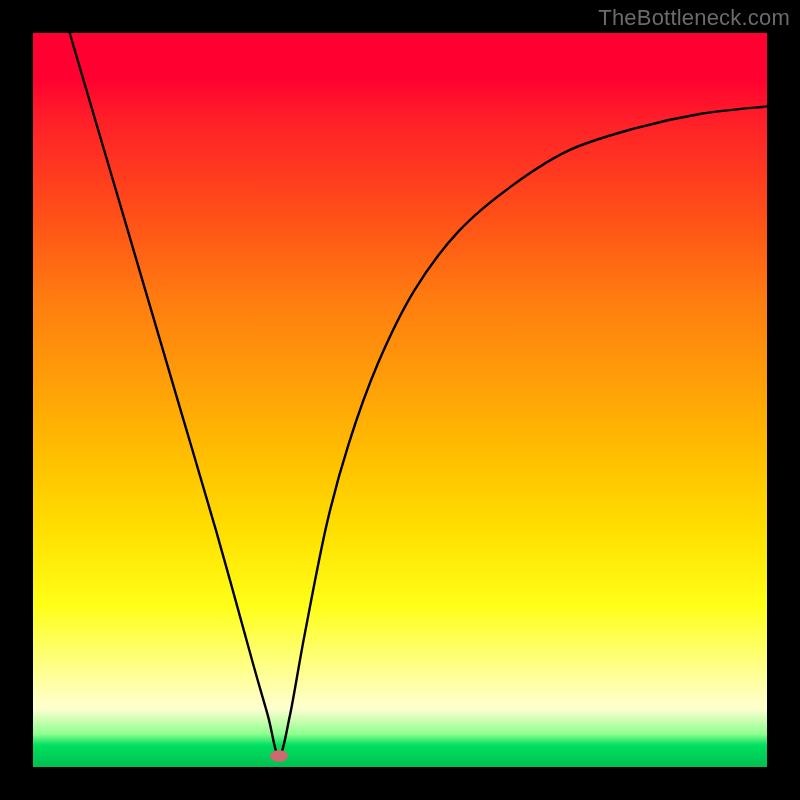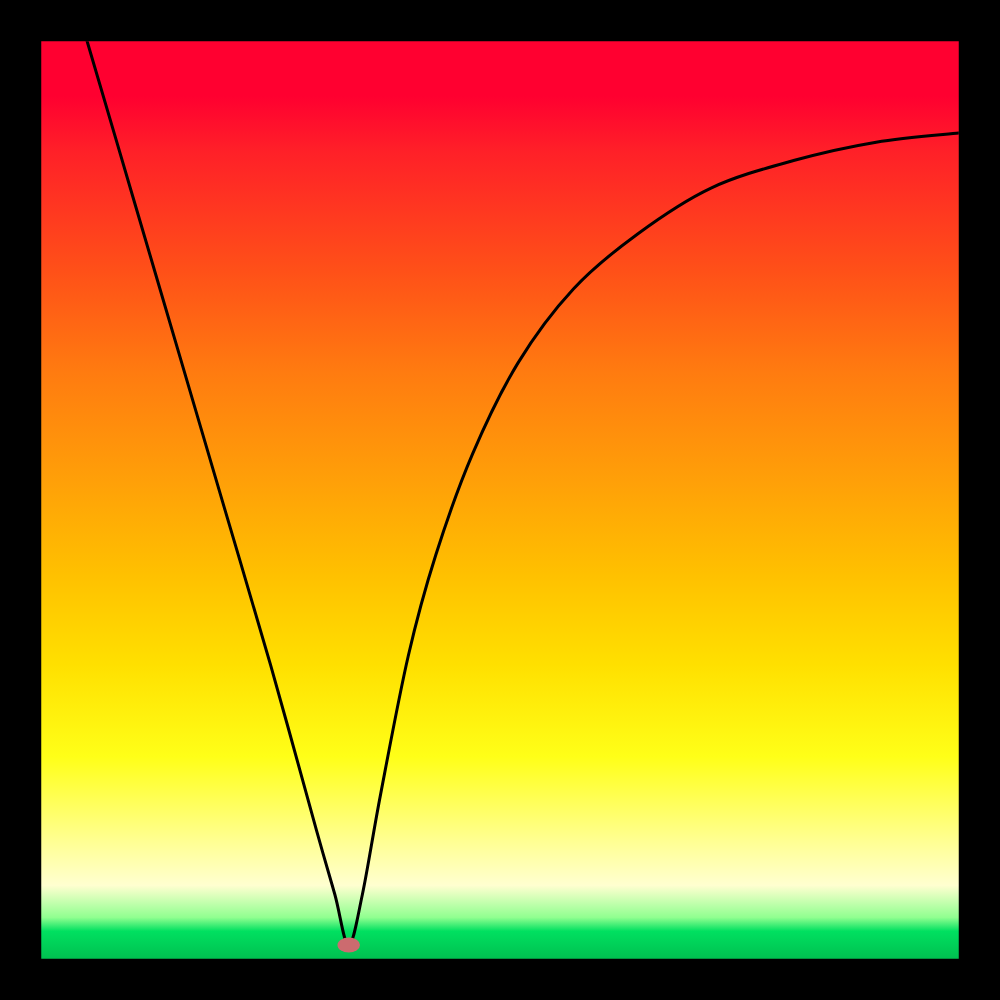--- a/index.html
+++ b/index.html
@@ -72,14 +72,15 @@
 
 <div class="frame">
 
   <div class="plot-area">
     <svg class="curve" viewBox="0 0 734 734" preserveAspectRatio="none">
       <path id="curve-path" fill="none" stroke="#000" stroke-width="2.4" stroke-linecap="round" stroke-linejoin="round" d="M 36.70 0.00 C 42.82 20.80, 61.17 83.19, 73.40 124.78 C 85.63 166.37, 97.87 207.97, 110.10 249.56 C 122.33 291.15, 134.57 332.75, 146.80 374.34 C 159.03 415.93, 171.27 456.30, 183.50 499.12 C 195.73 541.94, 211.64 600.66, 220.20 631.24 C 228.76 661.82, 230.60 667.33, 234.88 682.62 C 239.16 697.91, 242.22 722.99, 245.89 722.99 C 249.56 722.99, 252.62 702.81, 256.90 682.62 C 261.18 662.43, 265.46 633.69, 271.58 601.88 C 277.70 570.07, 286.26 523.59, 293.60 491.78 C 300.94 459.97, 307.06 437.95, 315.62 411.04 C 324.18 384.13, 333.97 355.99, 344.98 330.30 C 355.99 304.61, 368.22 278.92, 381.68 256.90 C 395.14 234.88, 409.82 215.31, 425.72 198.18 C 441.62 181.05, 458.75 167.60, 477.10 154.14 C 495.45 140.68, 515.02 127.23, 535.82 117.44 C 556.62 107.65, 579.86 101.54, 601.88 95.42 C 623.90 89.30, 645.92 84.41, 667.94 80.74 C 689.96 77.07, 722.99 74.62, 734.00 73.40"></path>
     </svg>
     <div class="marker" id="min-marker" style="left: 245.89px; top: 722.99px;"></div>
   </div>
 
+  <div class="watermark">TheBottleneck.com</div>
 
 </div>
 
 </body></html>

